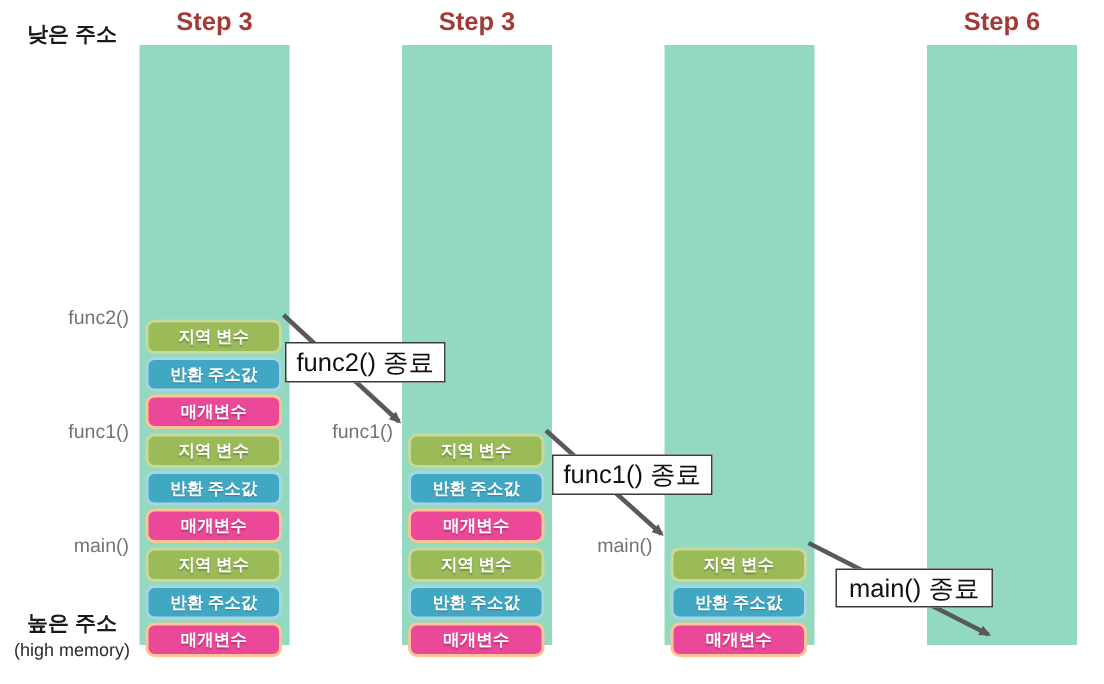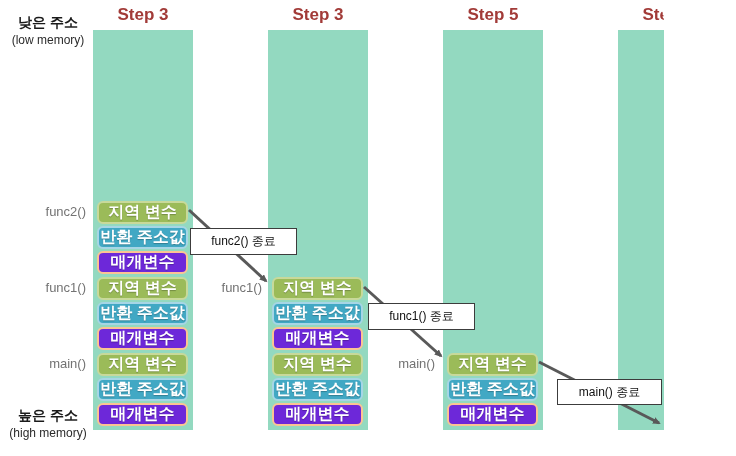--- a/index.html
+++ b/index.html
@@ -1,54 +1,52 @@
 <!DOCTYPE html>
 <html><head>
 <meta charset="utf-8">
 <style>
   html,body{margin:0;padding:0;background:#fff;}
   .canvas{
-    position:relative;width:664px;height:456px;background:#ffffff;overflow:hidden;
+    position:relative;width:736px;height:456px;background:#ffffff;overflow:hidden;
     font-family:"Liberation Sans","DejaVu Sans",sans-serif;
     border-radius:20px;
   }
   .col{position:absolute;top:30px;width:100px;height:400px;background:#93d9c0;z-index:1;}
   .step{position:absolute;top:5px;width:176px;text-align:center;color:#a23b38;
         font-weight:bold;font-size:17px;z-index:2;}
   .box{position:absolute;width:91px;height:23px;border-radius:6px;border:2px solid;
-       box-sizing:border-box;color:#ffffff;font-weight:bold;font-size:16px;
+       box-sizing:border-box;color:#ffffff;font-weight:bold;font-size:11px;
        display:flex;align-items:center;justify-content:center;z-index:2;
-       text-shadow:0 1px 1px rgba(0,0,0,0.25);white-space:nowrap;}
+       text-shadow:0 1px 1px rgba(0,0,0,0.25);white-space:nowrap;margin-top:12px;}
   .green{background:#9bbb59;border-color:#c8d99a;}
   .blue{background:#41a8c4;border-color:#a6d6e5;text-align:right;}
-  .orange{background:#6d28d9;border-color:#fbc493;}
+  .orange{background:#ec4899;border-color:#fbc493;}
   .fn{position:absolute;font-weight:normal;font-size:13px;color:#737373;
       text-align:right;width:86px;z-index:2;white-space:nowrap;}
   .mem-ko{position:absolute;left:0;width:96px;text-align:center;font-weight:bold;
           font-size:14px;color:#1a1a1a;z-index:2;white-space:nowrap;}
   .mem-en{position:absolute;left:0;width:96px;text-align:center;font-size:12px;
           color:#2b2b2b;z-index:2;white-space:nowrap;}
   .arrows{position:absolute;left:0;top:0;z-index:3;pointer-events:none;}
   .callout{position:absolute;background:#ffffff;border:1px solid #3c3c3c;z-index:4;
-           display:flex;align-items:center;justify-content:center;font-size:12px;
+           display:flex;align-items:center;justify-content:center;font-size:17px;
            color:#111111;white-space:nowrap;}
 </style>
 </head>
 <body>
 
 <div class="canvas">
 
   <div class="mem-ko" style="top:14px">낮은 주소</div>
-  <div class="mem-en" style="top:33px">(low memory)</div>
   <div class="mem-ko" style="top:407px">높은 주소</div>
   <div class="mem-en" style="top:426px">(high memory)</div>
 
   <div class="step" style="left:55px">Step 3</div>
   <div class="step" style="left:230px">Step 3</div>
-  <div class="step" style="left:405px">Step 5</div>
   <div class="step" style="left:580px">Step 6</div>
 
   <div class="col" style="left:93px"></div>
   <div class="col" style="left:268px"></div>
   <div class="col" style="left:443px"></div>
   <div class="col" style="left:618px"></div>
 
   <div class="fn" style="left:0;top:204px">func2()</div>
   <div class="fn" style="left:0;top:280px">func1()</div>
   <div class="fn" style="left:0;top:356px">main()</div>

